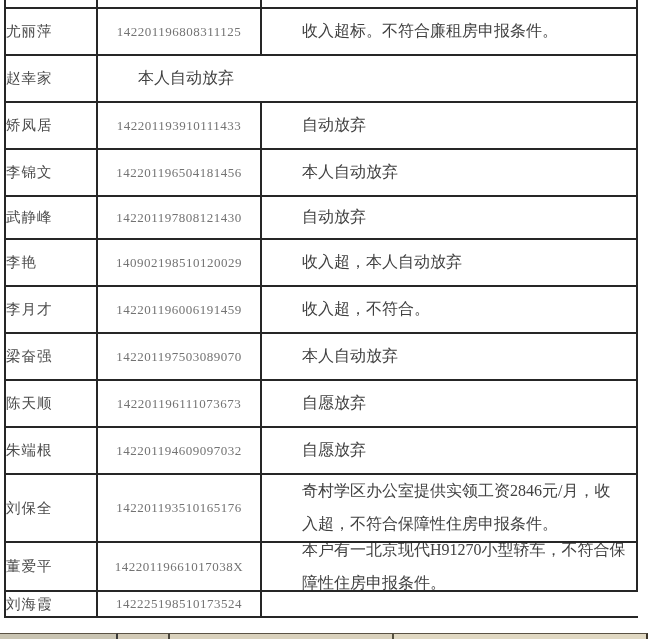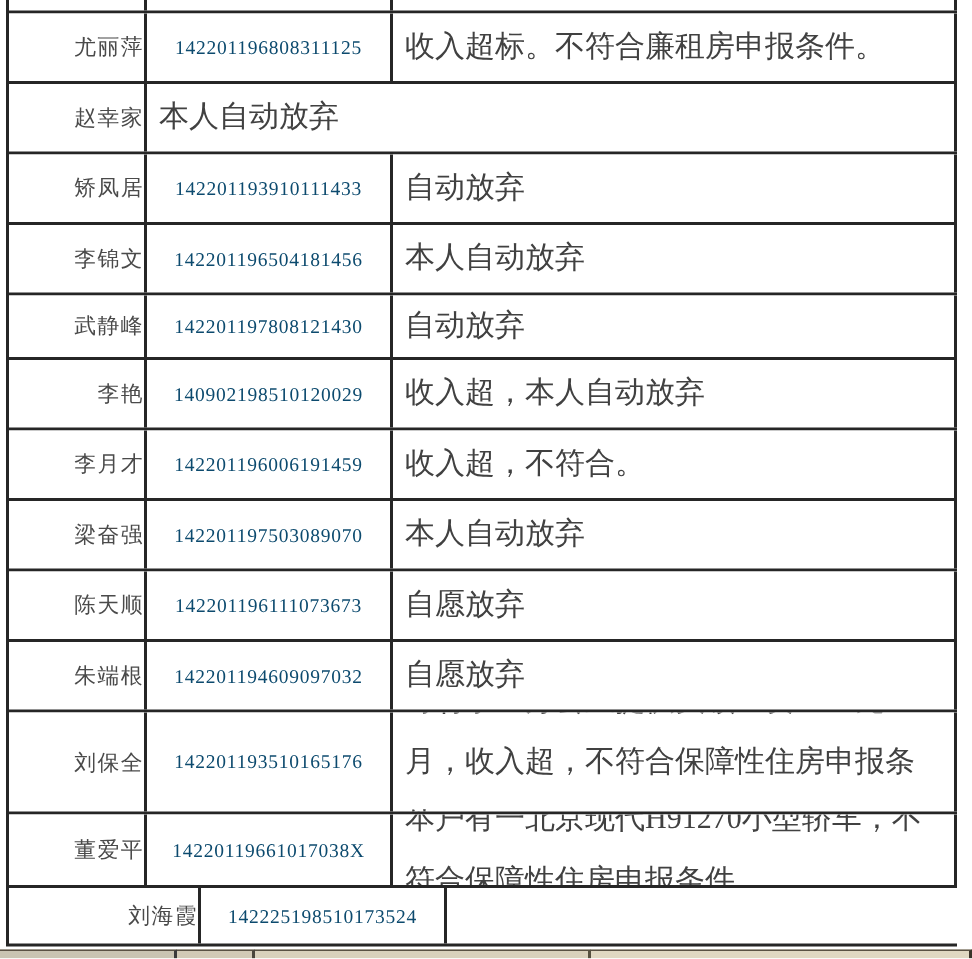--- a/index.html
+++ b/index.html
@@ -28,50 +28,51 @@
     align-items: stretch;
     border-bottom: 2px solid #262626;
     box-sizing: border-box;
     height: 47px;
     background: #ffffff;
   }
   .row.partial { height: 9px; }
   .row.h43 { height: 43px; }
   .row.h68 { height: 68px; }
   .row.h49 { height: 49px; }
-  .row.h39 { height: 39px; padding-left: 36px; }
+  .row.h39 { height: 26px; }
   .cell {
     box-sizing: border-box;
     border-right: 2px solid #262626;
     display: flex;
     align-items: center;
     overflow: hidden;
   }
   .cell.name {
     width: 92px;
-    justify-content: flex-end;
+    justify-content: flex-start;
     font-size: 14.5px;
     color: #4a4a4a;
     letter-spacing: 1px;
   }
   .cell.idnum {
     width: 164px;
     justify-content: center;
     font-size: 13px;
-    color: #0c4a6e;
+    color: #737373;
     letter-spacing: 0.5px;
   }
   .cell.remark {
     flex: 1;
     justify-content: flex-start;
     padding: 2px 10px 2px 8px;
-    font-size: 20px;
+    font-size: 16px;
     color: #414141;
     line-height: 2.05;
     text-align: left;
+    margin-left: 32px;
   }
   
   .bottom-strip {
     position: absolute;
     left: 0;
     bottom: 0;
     width: 648px;
     height: 6px;
     display: flex;
   }

